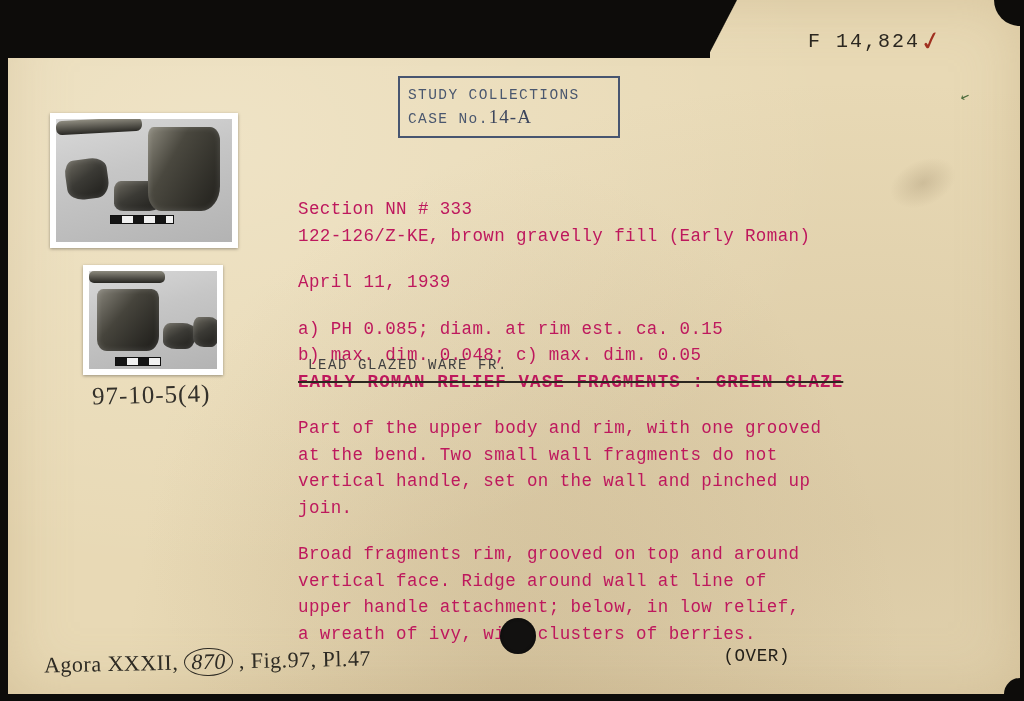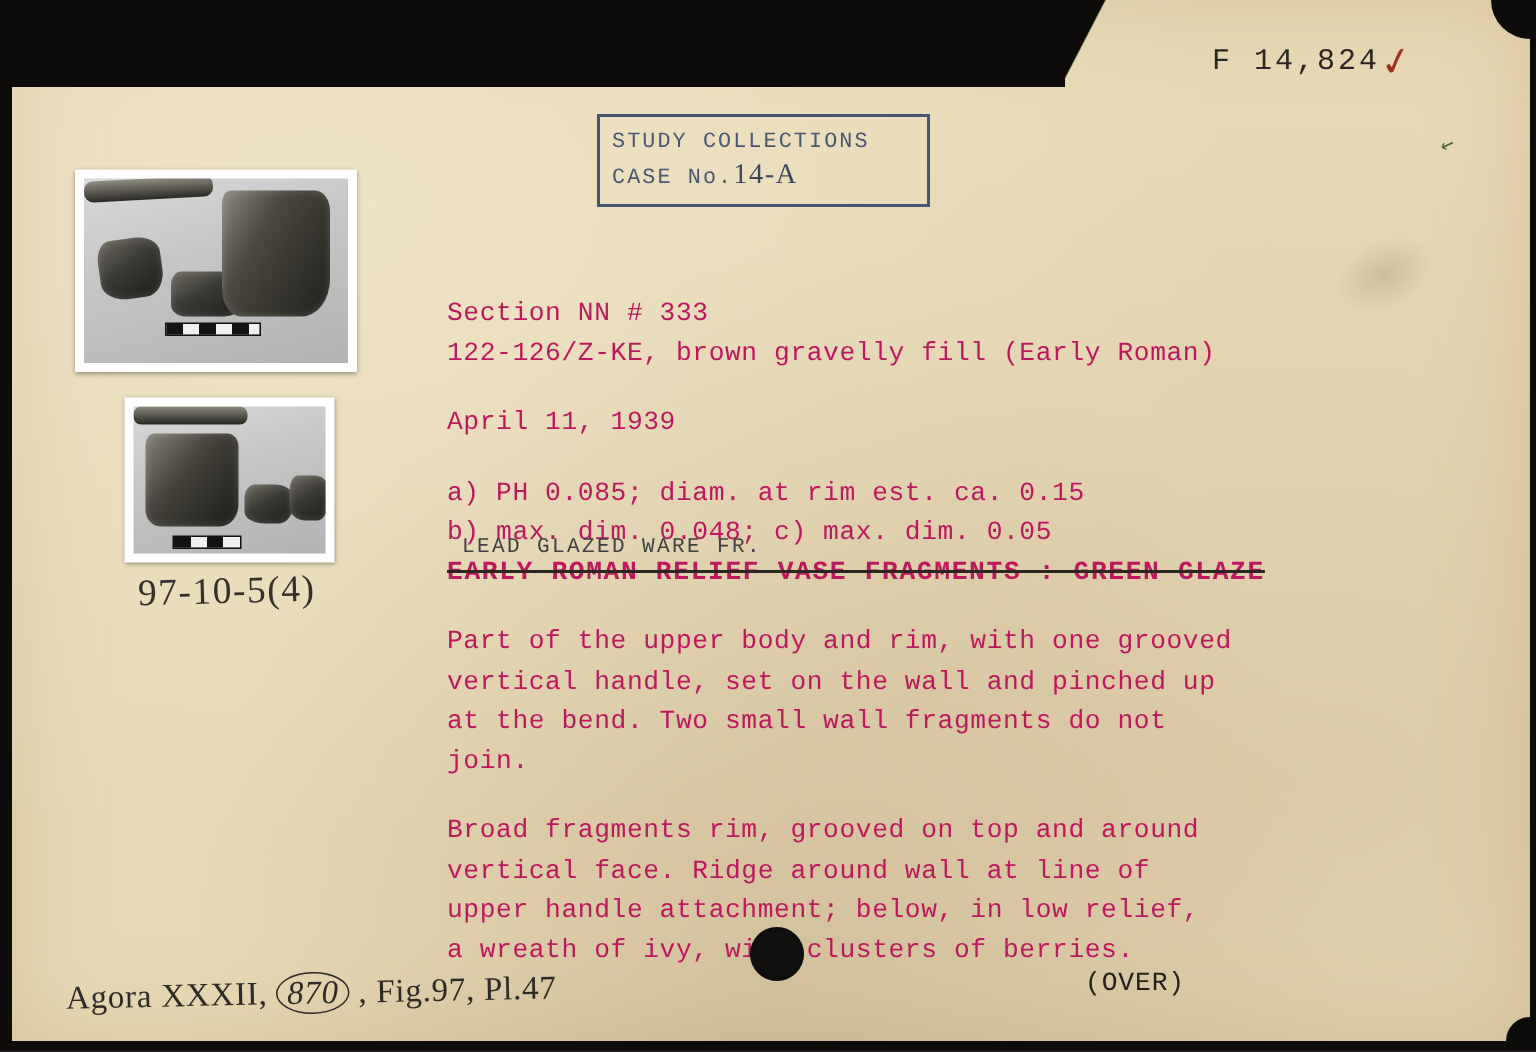--- a/index.html
+++ b/index.html
@@ -321,22 +321,22 @@
       <p>Section NN # 333</p>
       <p>122-126/Z-KE, brown gravelly fill (Early Roman)</p>
       <div class="gap"></div>
       <p>April 11, 1939</p>
       <div class="gap"></div>
       <p>a) PH 0.085; diam. at rim est. ca. 0.15</p>
       <p>b) max. dim. 0.048; c) max. dim. 0.05</p>
       <p id="title-line">EARLY ROMAN RELIEF VASE FRAGMENTS : GREEN GLAZE</p>
       <div class="gap"></div>
       <p>Part of the upper body and rim, with one grooved</p>
+      <p>at the bend.  Two small wall fragments do not</p>
       <p>vertical handle, set on the wall and pinched up</p>
-      <p>at the bend.  Two small wall fragments do not</p>
       <p>join.</p>
       <div class="gap"></div>
       <p>Broad fragments rim, grooved on top and around</p>
       <p>vertical face.  Ridge around wall at line of</p>
       <p>upper handle attachment; below, in low relief,</p>
       <p>a wreath of ivy, with clusters of berries.</p>
     </div>
 
     <div id="correction">LEAD GLAZED WARE FR.</div>
 

